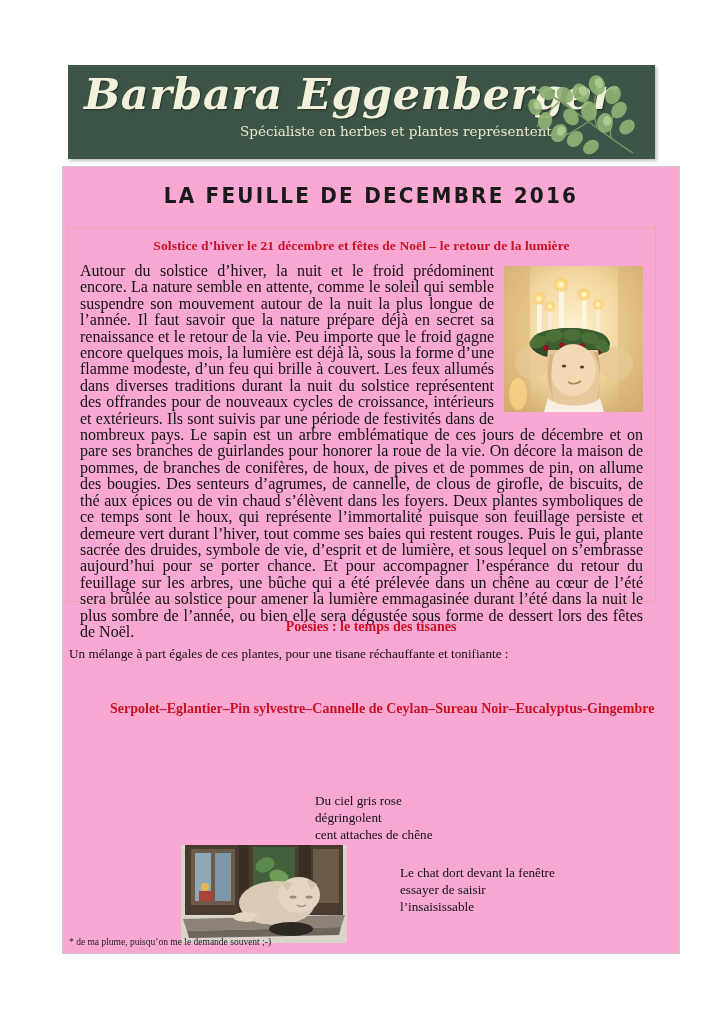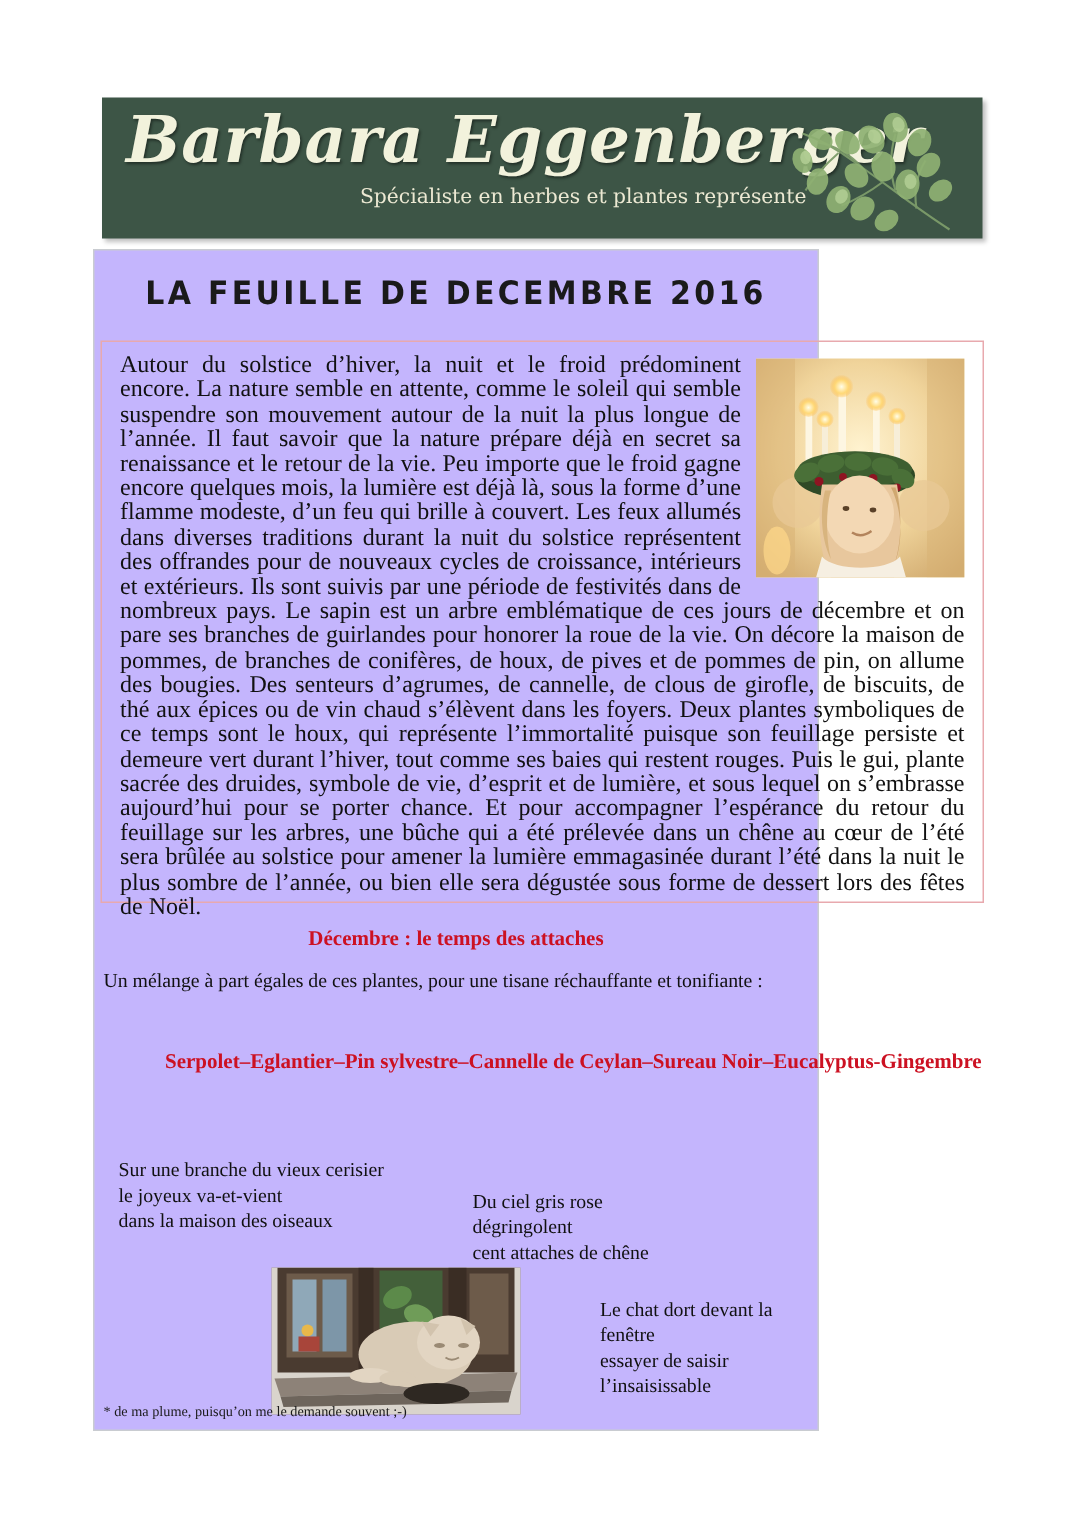--- a/index.html
+++ b/index.html
@@ -55,25 +55,25 @@
     top: 0px;
     width: 150px;
     height: 94px;
   }
 
   
   .page-frame {
     position: absolute;
     left: 62px;
     top: 166px;
-    width: 484px;
+    width: 618px;
     height: 788px;
     border: 1px solid #c9ccd1;
     box-sizing: border-box;
-    background: #c4b5fd;
+    background: #f9a8d4;
   }
 
   .doc-title {
     position: absolute;
     left: 0;
     top: 16px;
     width: 100%;
     text-align: center;
     font-family: "DejaVu Sans", sans-serif;
     font-weight: bold;
@@ -187,21 +187,21 @@
     font-size: 9.5px;
     color: #1a1a1a;
     text-align: right;
   }
 </style>
 </head>
 <body>
 
 <div class="header-banner">
   <div class="brand-name">Barbara Eggenberger</div>
-  <div class="brand-tagline">Spécialiste en herbes et plantes représente</div>
+  <div class="brand-tagline">Spécialiste en herbes et plantes représentent</div>
 
   <svg class="leaf-deco" viewBox="0 0 150 94" preserveAspectRatio="none">
     <g stroke="#7d9c6a" stroke-width="1.4" fill="none" opacity="0.95">
       <path d="M132 88 C110 74, 90 58, 70 44 C58 35, 46 28, 34 24"></path>
       <path d="M96 62 C92 50, 92 38, 96 24"></path>
       <path d="M74 47 C66 38, 56 32, 44 30"></path>
       <path d="M110 74 C108 62, 110 52, 116 42"></path>
       <path d="M58 37 C50 44, 42 52, 36 62"></path>
       <path d="M88 56 C80 62, 70 68, 60 72"></path>
     </g>
@@ -230,20 +230,21 @@
       <ellipse cx="36" cy="40" rx="3.5" ry="4.5"></ellipse>
     </g>
   </svg>
 </div>
 
 <div class="page-frame">
 
   <div class="doc-title">LA FEUILLE DE DECEMBRE 2016</div>
 
   <div class="article-box">
+    <div class="article-heading">Solstice d’hiver le 21 décembre et fêtes de Noël – le retour de la lumière</div>
 
     <div class="lucia-photo">
       <svg viewBox="0 0 139 146" preserveAspectRatio="none" style="display:block;width:100%;height:100%">
         <defs>
           <radialGradient id="glowBg" cx="50%" cy="42%" r="72%">
             <stop offset="0%" stop-color="#fff3d0"></stop>
             <stop offset="55%" stop-color="#f0d49b"></stop>
             <stop offset="100%" stop-color="#cfa86d"></stop>
           </radialGradient>
           <radialGradient id="flame" cx="50%" cy="55%" r="50%">
@@ -292,28 +293,25 @@
         <ellipse cx="60" cy="100" rx="2.2" ry="1.6" fill="#5a4128"></ellipse>
         <ellipse cx="78" cy="101" rx="2.2" ry="1.6" fill="#5a4128"></ellipse>
         <path d="M64 116 Q70 120 77 115" stroke="#b3845c" stroke-width="1.6" fill="none"></path>
         <path d="M44 132 C52 142, 88 142, 96 132 L100 146 L40 146 Z" fill="#f6efe2"></path>
       </svg>
     </div>
 
     <div class="article-body">Autour du solstice d’hiver, la nuit et le froid prédominent encore. La nature semble en attente, comme le soleil qui semble suspendre son mouvement autour de la nuit la plus longue de l’année. Il faut savoir que la nature prépare déjà en secret sa renaissance et le retour de la vie. Peu importe que le froid gagne encore quelques mois, la lumière est déjà là, sous la forme d’une flamme modeste, d’un feu qui brille à couvert. Les feux allumés dans diverses traditions durant la nuit du solstice représentent des offrandes pour de nouveaux cycles de croissance, intérieurs et extérieurs. Ils sont suivis par une période de festivités dans de nombreux pays. Le sapin est un arbre emblématique de ces jours de décembre et on pare ses branches de guirlandes pour honorer la roue de la vie. On décore la maison de pommes, de branches de conifères, de houx, de pives et de pommes de pin, on allume des bougies. Des senteurs d’agrumes, de cannelle, de clous de girofle, de biscuits, de thé aux épices ou de vin chaud s’élèvent dans les foyers. Deux plantes symboliques de ce temps sont le houx, qui représente l’immortalité puisque son feuillage persiste et demeure vert durant l’hiver, tout comme ses baies qui restent rouges. Puis le gui, plante sacrée des druides, symbole de vie, d’esprit et de lumière, et sous lequel on s’embrasse aujourd’hui pour se porter chance. Et pour accompagner l’espérance du retour du feuillage sur les arbres, une bûche qui a été prélevée dans un chêne au cœur de l’été sera brûlée au solstice pour amener la lumière emmagasinée durant l’été dans la nuit le plus sombre de l’année, ou bien elle sera dégustée sous forme de dessert lors des fêtes de Noël.</div>
   </div>
 
-  <div class="section-heading tisane-heading">Décembre : le temps des attaches</div>
+  <div class="section-heading tisane-heading">Poésies : le temps des tisanes</div>
   <div class="tisane-intro">Un mélange à part égales de ces plantes, pour une tisane réchauffante et tonifiante :</div>
   <div class="tisane-list">Serpolet–Eglantier–Pin sylvestre–Cannelle de Ceylan–Sureau Noir–Eucalyptus-Gingembre</div>
 
 
-  <div class="poem poem-1">Sur une branche du vieux cerisier
-le joyeux va-et-vient
-dans la maison des oiseaux</div>
   <div class="poem poem-2">Du ciel gris rose
 dégringolent
 cent attaches de chêne</div>
   <div class="poem poem-3">Le chat dort devant la fenêtre
 essayer de saisir
 l’insaisissable</div>
 
   <div class="cat-photo">
     <svg viewBox="0 0 166 98" preserveAspectRatio="none" style="display:block;width:100%;height:100%">
       <rect x="0" y="0" width="166" height="98" fill="#d9d4cc"></rect>

